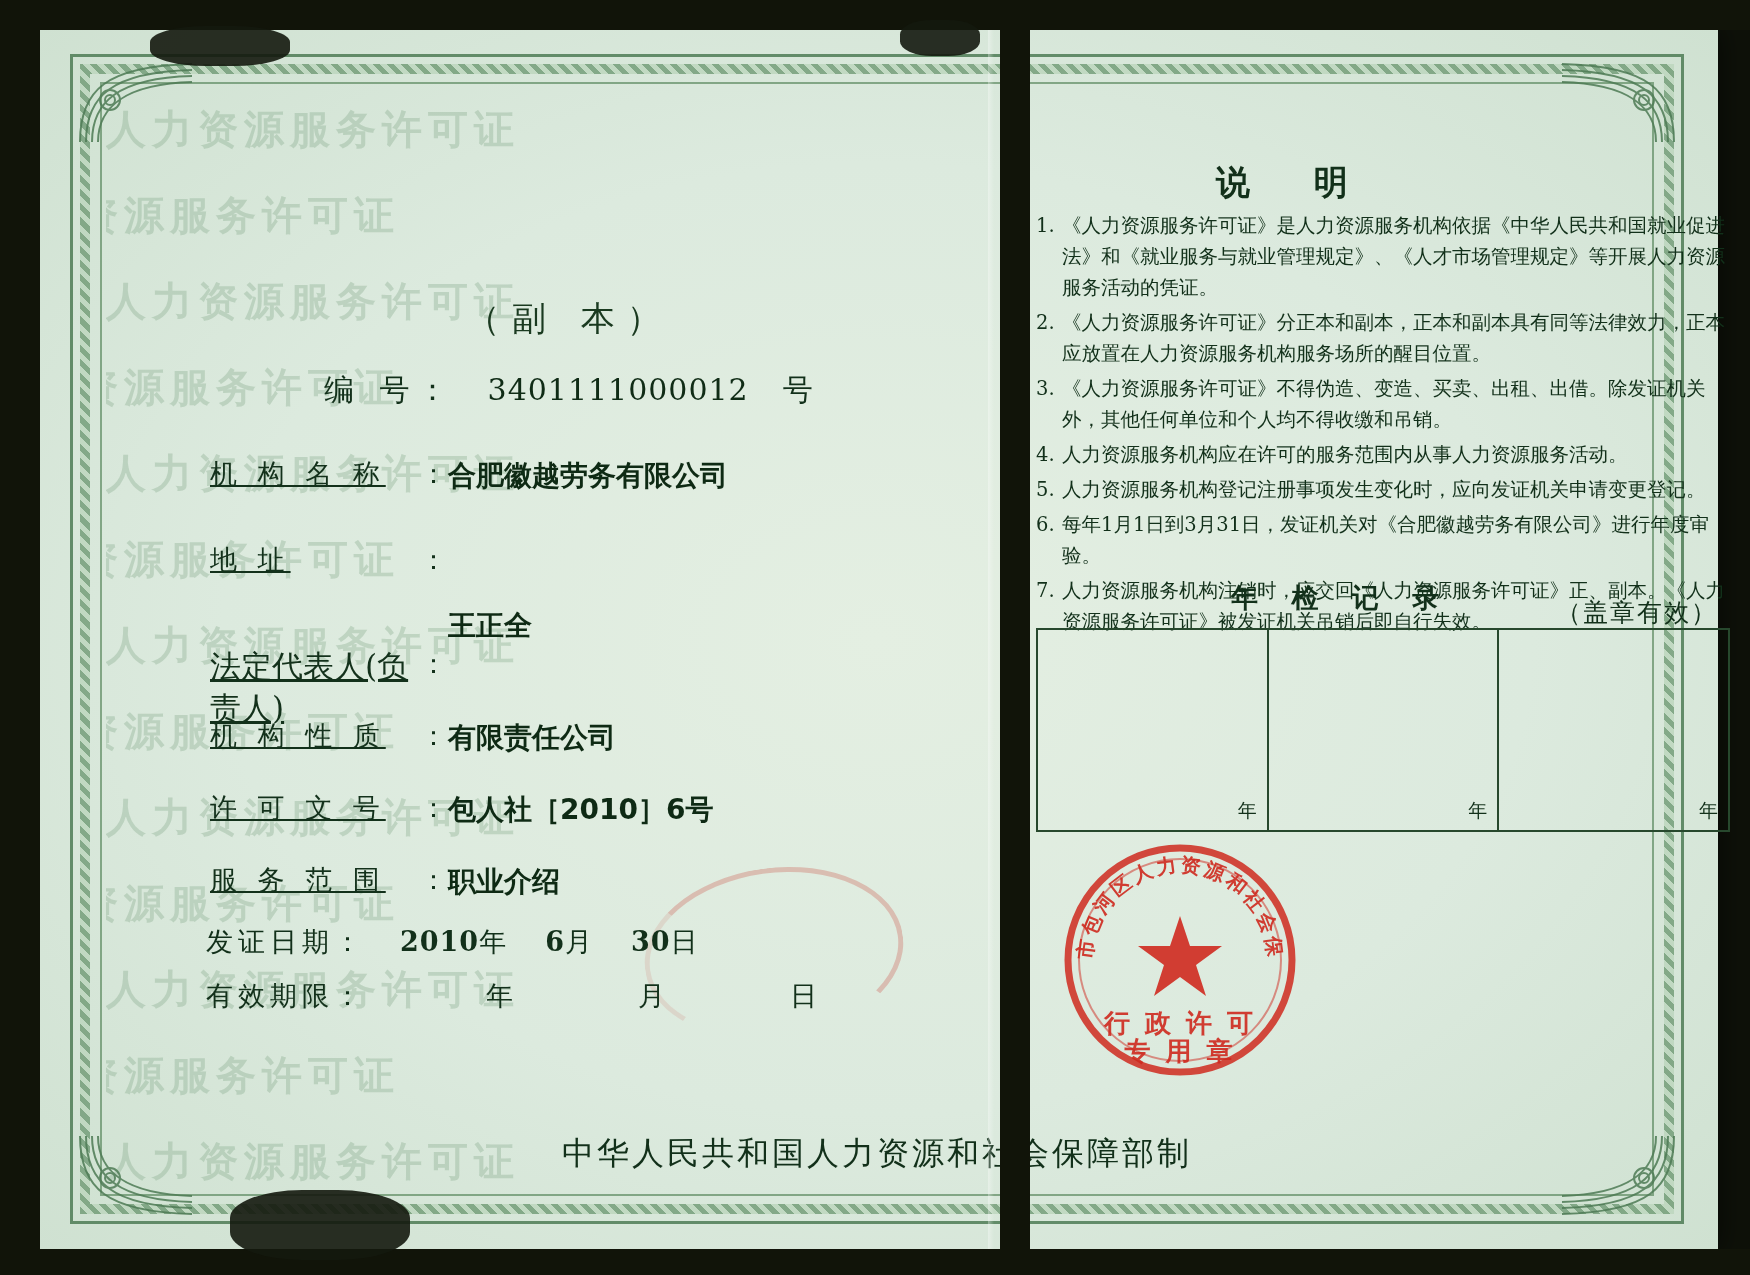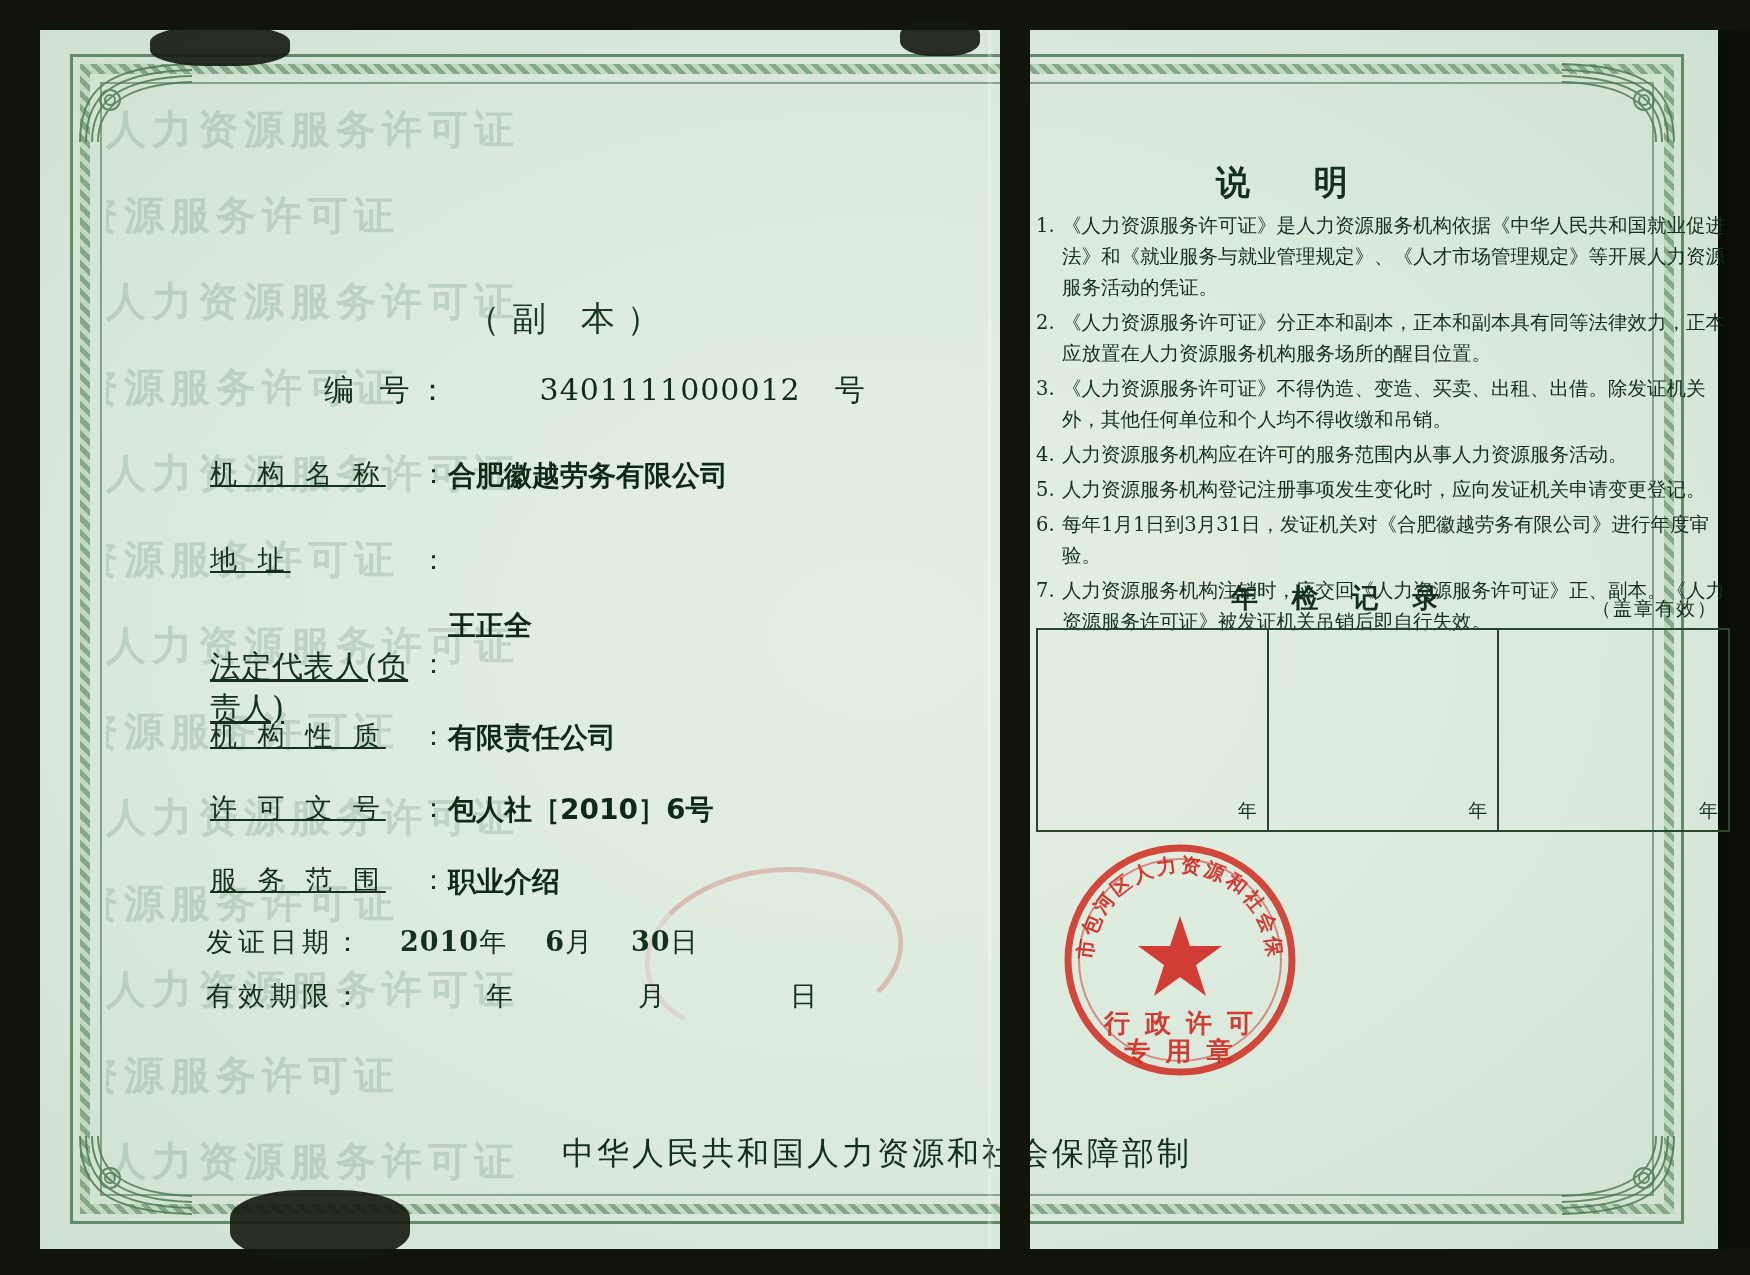--- a/index.html
+++ b/index.html
@@ -152,21 +152,21 @@
     position: absolute;
     left: 210px;
     top: 272px;
     font-size: 30px;
     color: #12301a;
     font-family: "DejaVu Serif", serif;
   }
   .numline .lbl { letter-spacing: 8px; }
   .numline .val {
     display: inline-block;
-    margin: 0 34px 0 84px;
+    margin: 0 34px 0 32px;
     font-size: 30px;
     letter-spacing: 1px;
     color: #102c16;
   }
 
   .fields {
     position: absolute;
     left: 96px;
     top: 358px;
     width: 780px;
@@ -276,21 +276,21 @@
     left: 195px;
     top: 482px;
     font-size: 27px;
     letter-spacing: 12px;
     font-weight: bold;
   }
   .ycheck-note {
     position: absolute;
     right: 8px;
     top: 498px;
-    font-size: 19px;
+    font-size: 25px;
     letter-spacing: 2px;
   }
   .ytable {
     position: absolute;
     left: 0px;
     top: 530px;
     width: 690px;
     height: 200px;
     border: 2px solid #27482d;
     display: flex;

